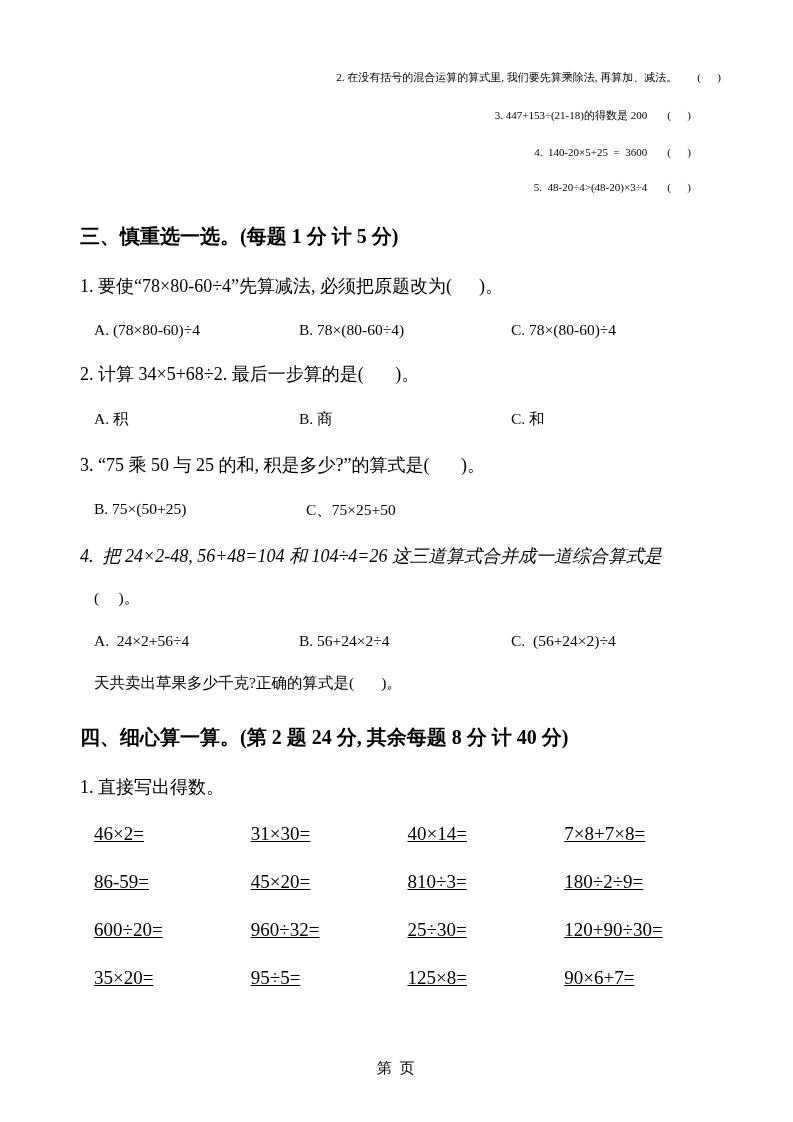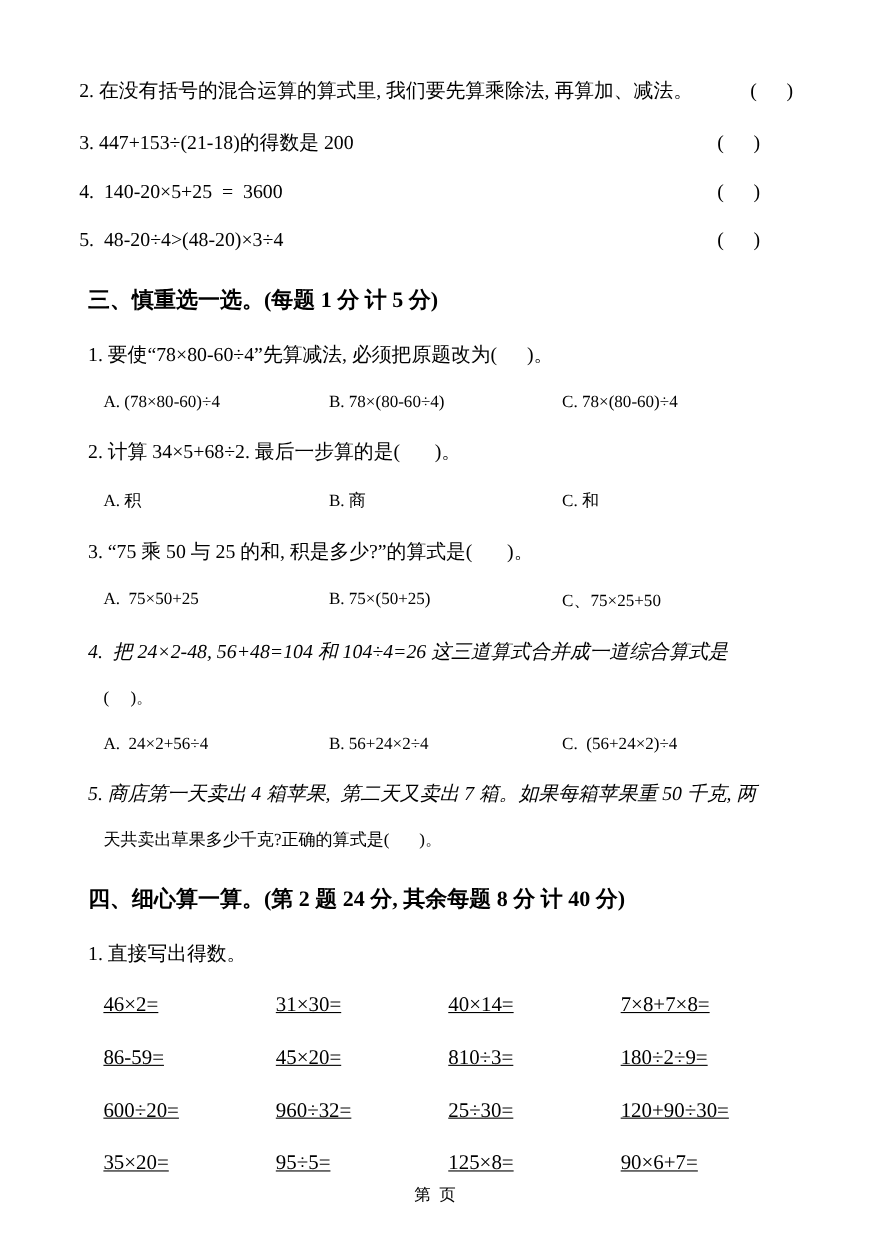--- a/index.html
+++ b/index.html
@@ -26,23 +26,24 @@
   .section-head {
     font-weight: bold;
     font-size: 20px;
     padding-left: 8px;
     margin-bottom: 24px;
     margin-top: 30px;
   }
   .tf-row {
     display: flex;
     align-items: baseline;
-    justify-content: space-between;
+    justify-content: flex-end;
     margin-bottom: 23px;
-    font-size: 18px;
+    font-size: 11px;
+    gap: 20px;
   }
   .tf-row .q { white-space: pre; }
   .tf-row .paren { white-space: pre; padding-right: 30px; }
   .paren-inline { white-space: pre; }
   .opts {
     display: flex;
     font-size: 15.5px;
     margin-bottom: 23px;
     padding-left: 22px;
     margin-top: 12px;
@@ -64,21 +65,21 @@
     text-decoration: underline;
   }
   .calc-row .c {
     width: 176px;
     white-space: pre;
   }
   .footer {
     position: absolute;
     left: 0;
     right: 0;
-    bottom: 26px;
+    bottom: 44px;
     text-align: center;
     font-size: 15px;
     letter-spacing: 2px;
   }
   .q-line { font-size: 18px; white-space: pre; }
   .sub-line { font-size: 15.5px; white-space: pre; padding-left: 22px; }
   .mb23 { margin-bottom: 23px; }
   .mb20 { margin-bottom: 20px; font-style: italic; }
 </style>
 </head>
@@ -126,38 +127,36 @@
     <div class="opts opts3">
       <span class="o1">A. 积</span>
       <span class="o2">B. 商</span>
       <span class="o3">C. 和</span>
     </div>
   </div>
 
   <div>
     <div class="q-line indent1 mb23">3. “75 乘 50 与 25 的和, 积是多少?”的算式是(       )。</div>
     <div class="opts opts3">
-      <span class="o1">A.  75×50+25</span>
       <span class="o2">B. 75×(50+25)</span>
       <span class="o3">C、75×25+50</span>
     </div>
   </div>
 
   <div>
     <div class="q-line indent1 mb20">4.  把 24×2-48, 56+48=104 和 104÷4=26 这三道算式合并成一道综合算式是</div>
     <div class="sub-line mb23">(     )。</div>
     <div class="opts opts3">
       <span class="o1">A.  24×2+56÷4</span>
       <span class="o2">B. 56+24×2÷4</span>
       <span class="o3">C.  (56+24×2)÷4</span>
     </div>
   </div>
 
   <div>
-    <div class="q-line indent1 mb20">5. 商店第一天卖出 4 箱苹果,  第二天又卖出 7 箱。如果每箱苹果重 50 千克, 两</div>
     <div class="sub-line mb23">天共卖出草果多少千克?正确的算式是(       )。</div>
   </div>
 
   <div class="section-head">四、细心算一算。(第 2 题 24 分, 其余每题 8 分   计 40 分)</div>
 
   <div class="q-line indent1">1. 直接写出得数。</div>
 
   <div class="calc-grid">
 
     <div class="calc-row">

